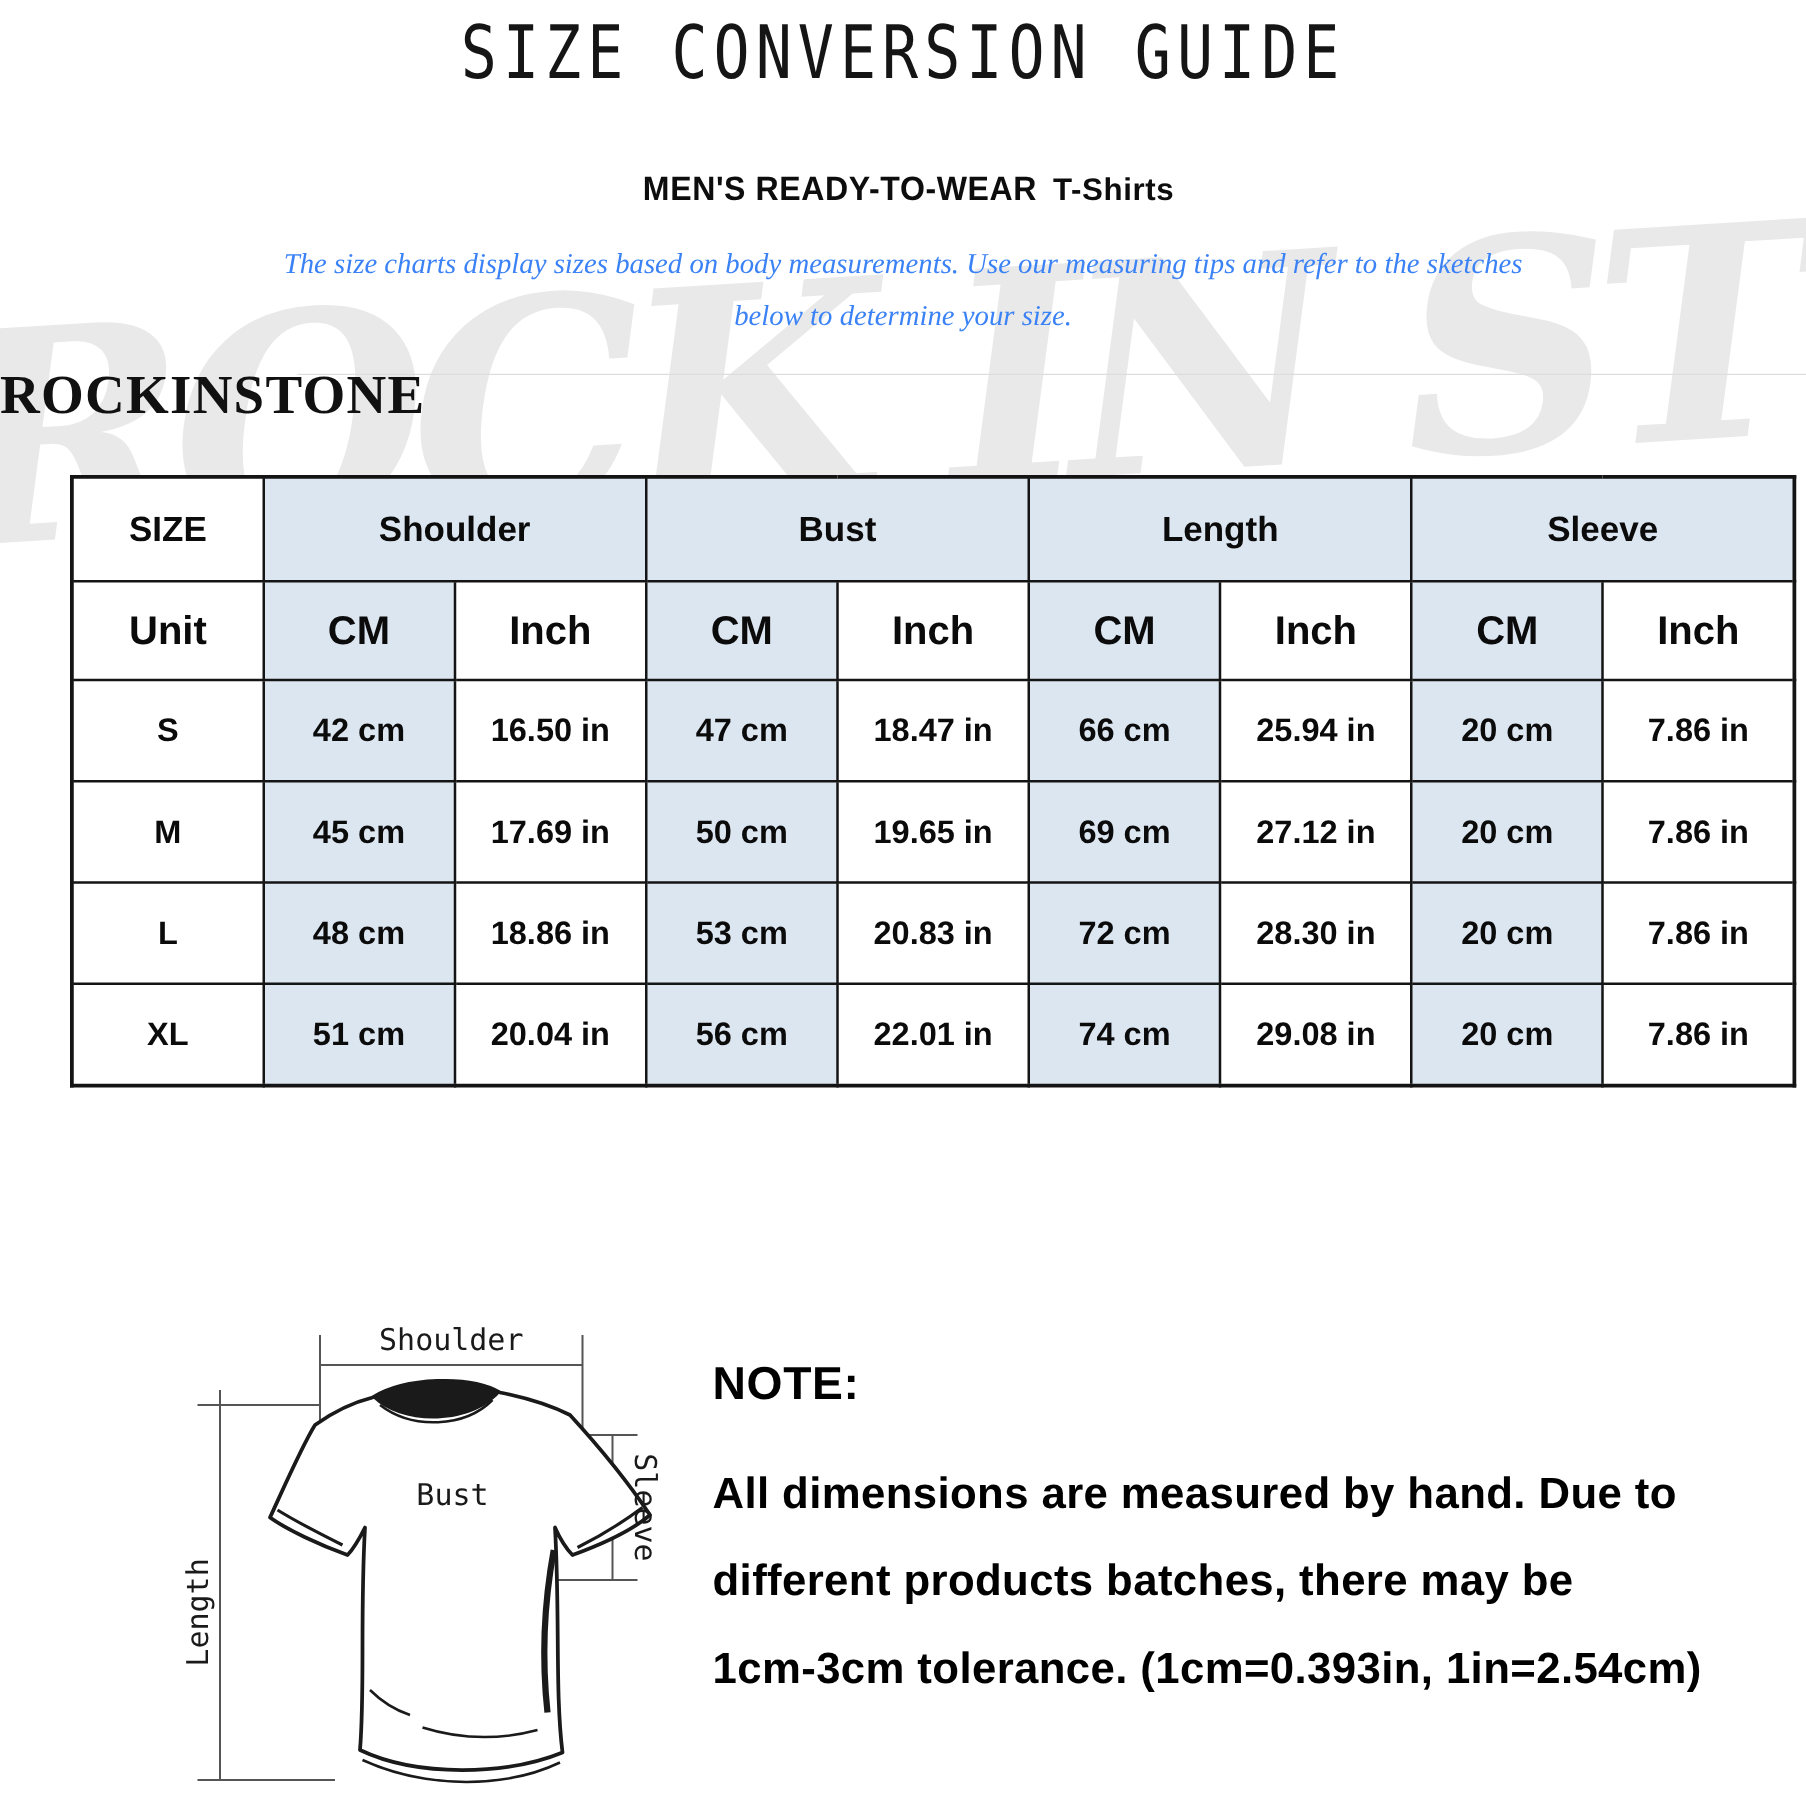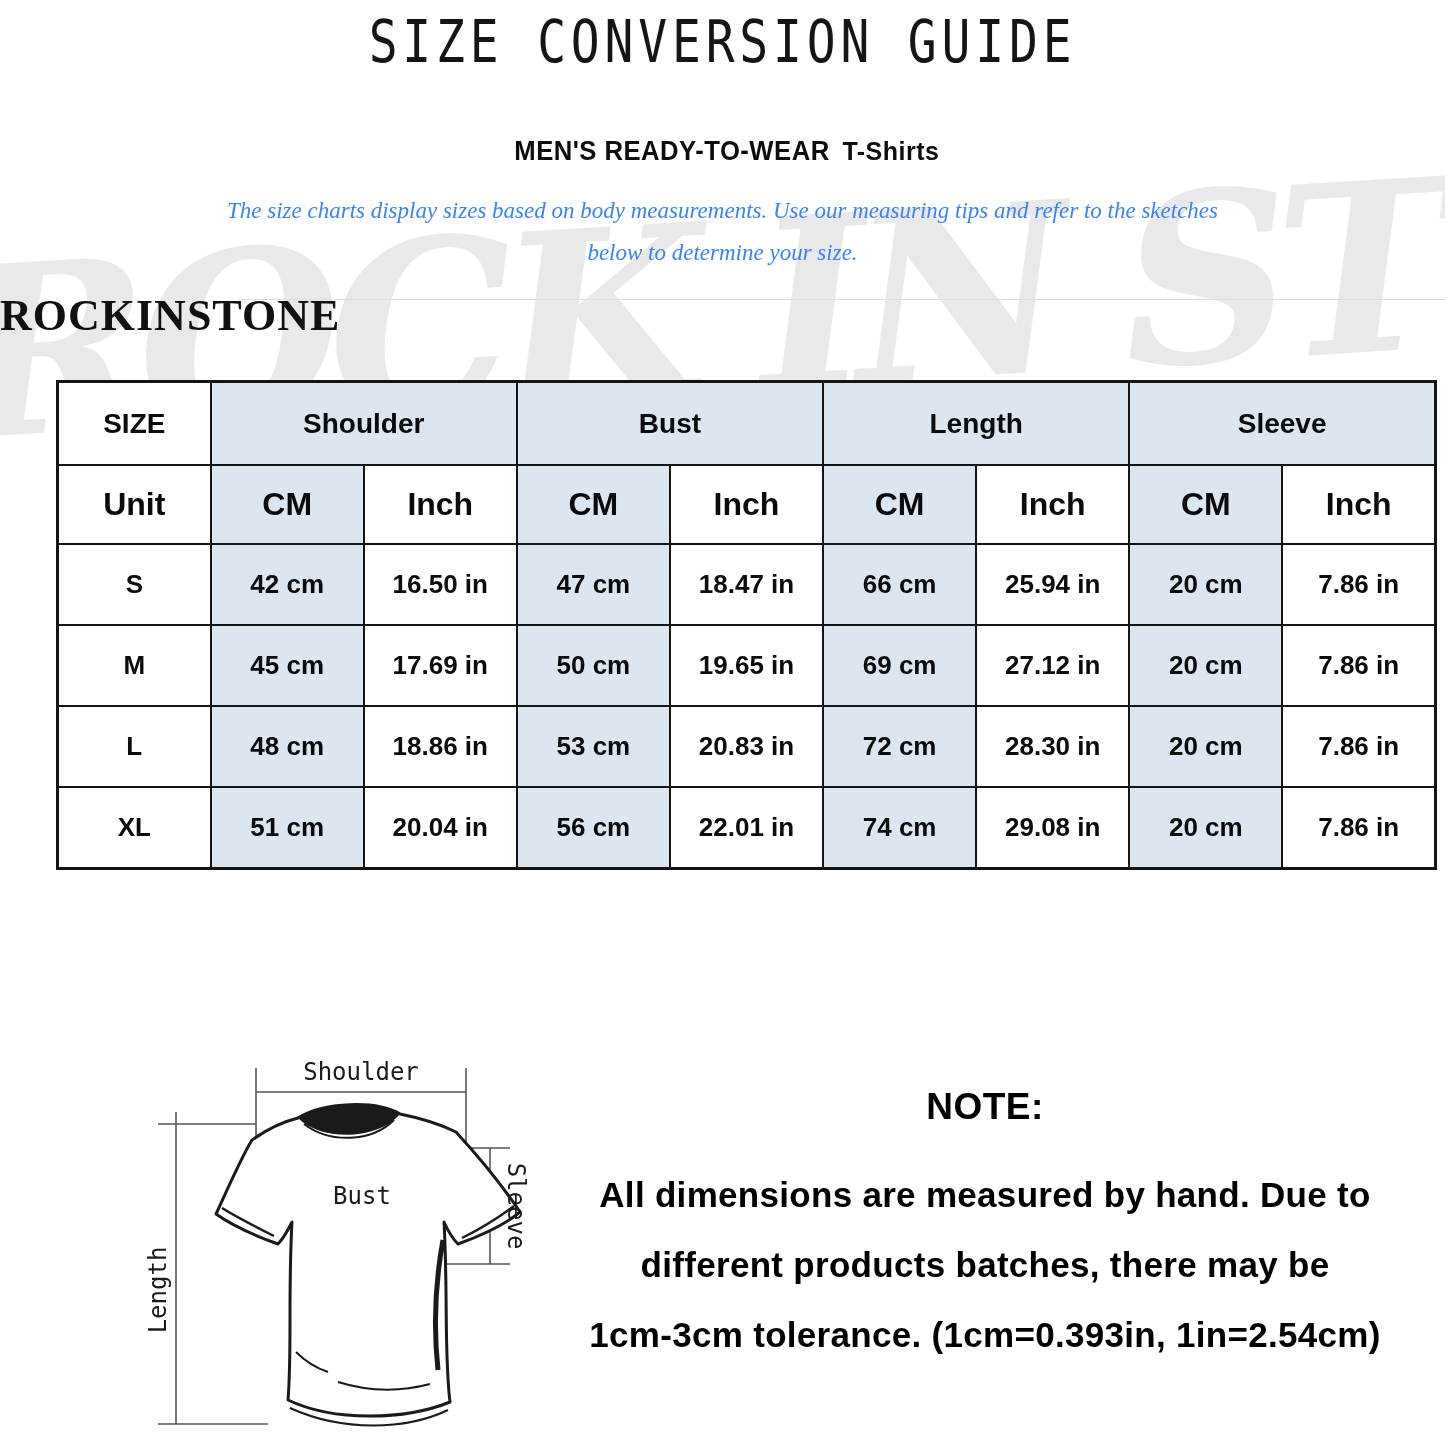--- a/index.html
+++ b/index.html
@@ -53,21 +53,21 @@
   }
   table.size-table thead tr.group-row th{height:81px;font-size:28px;}
   table.size-table thead tr.unit-row th{height:77px;font-size:32px;}
   table.size-table tbody td{height:79px;font-size:26px;}
   .blue{background:var(--cell-blue,#dce6f1);}
   .white{background:#ffffff;}
   
   .diagram{position:absolute;left:138px;top:1052px;width:450px;height:393px;z-index:2;}
   .note{
     position:absolute;left:570px;top:1086px;width:830px;z-index:2;
-    font-weight:700;color:#000;text-align:center;
+    font-weight:700;color:#000;
   }
   .note-heading{font-size:37px;margin-bottom:32px;letter-spacing:0.5px;}
   .note-line{font-size:35px;line-height:70px;letter-spacing:0.3px;}
   svg text{font-family:"DejaVu Sans Mono",monospace;fill:#1a1a1a;}
 </style>
 </head>
 <body style="--cell-blue: #dce6f1; --wm-color: #e9e9e9;">
 
 <div class="watermark">ROCK IN STONE</div>
 <div class="divider-line"></div>

